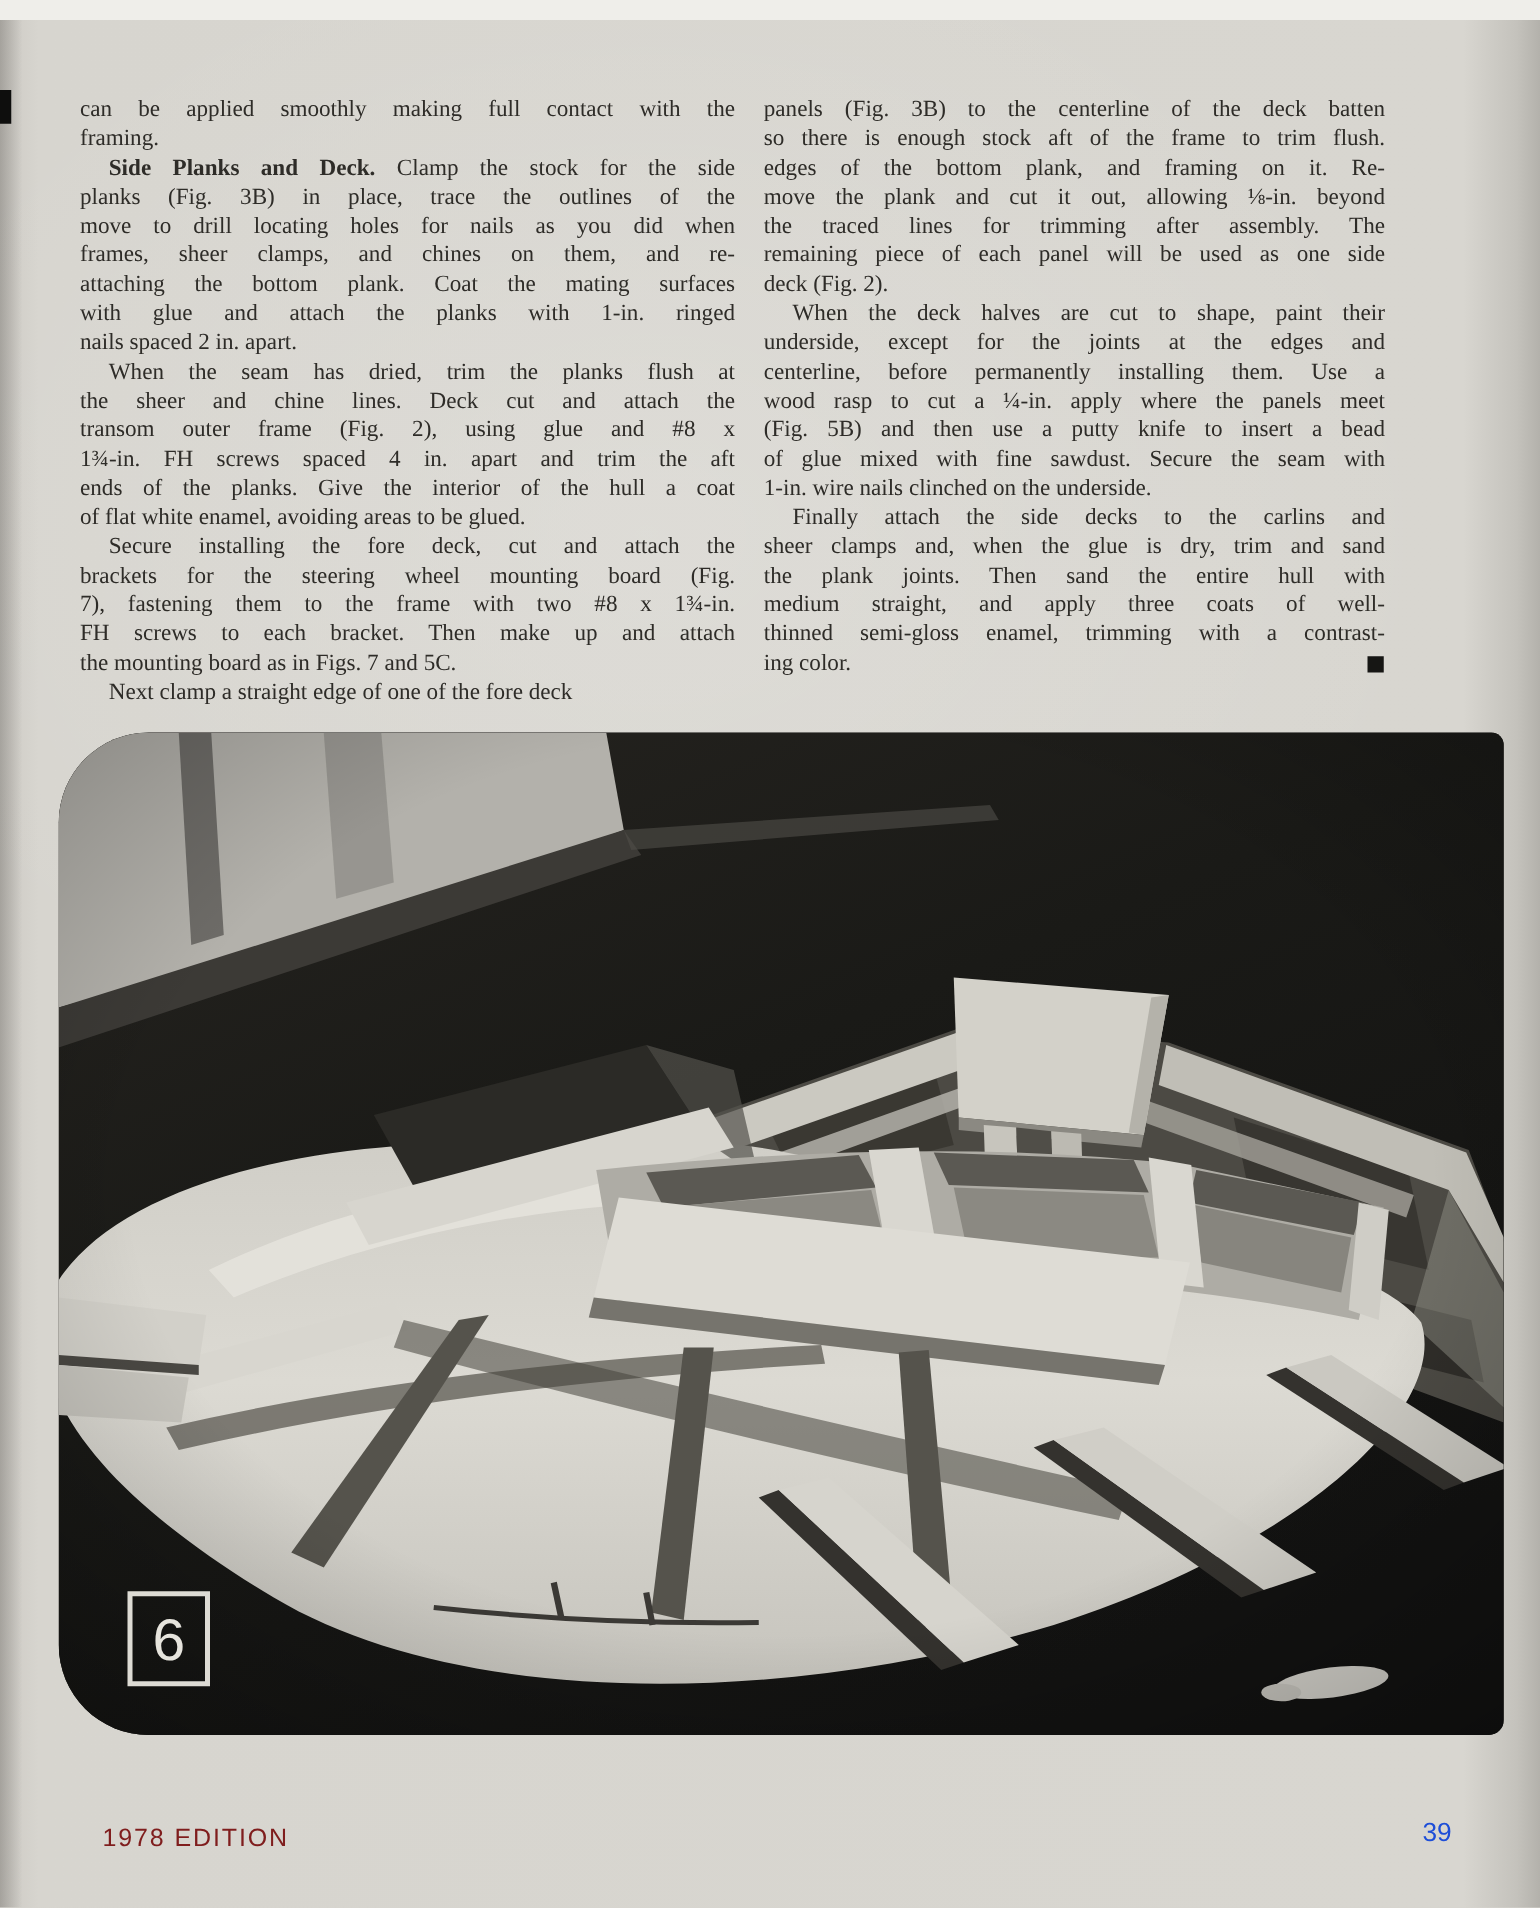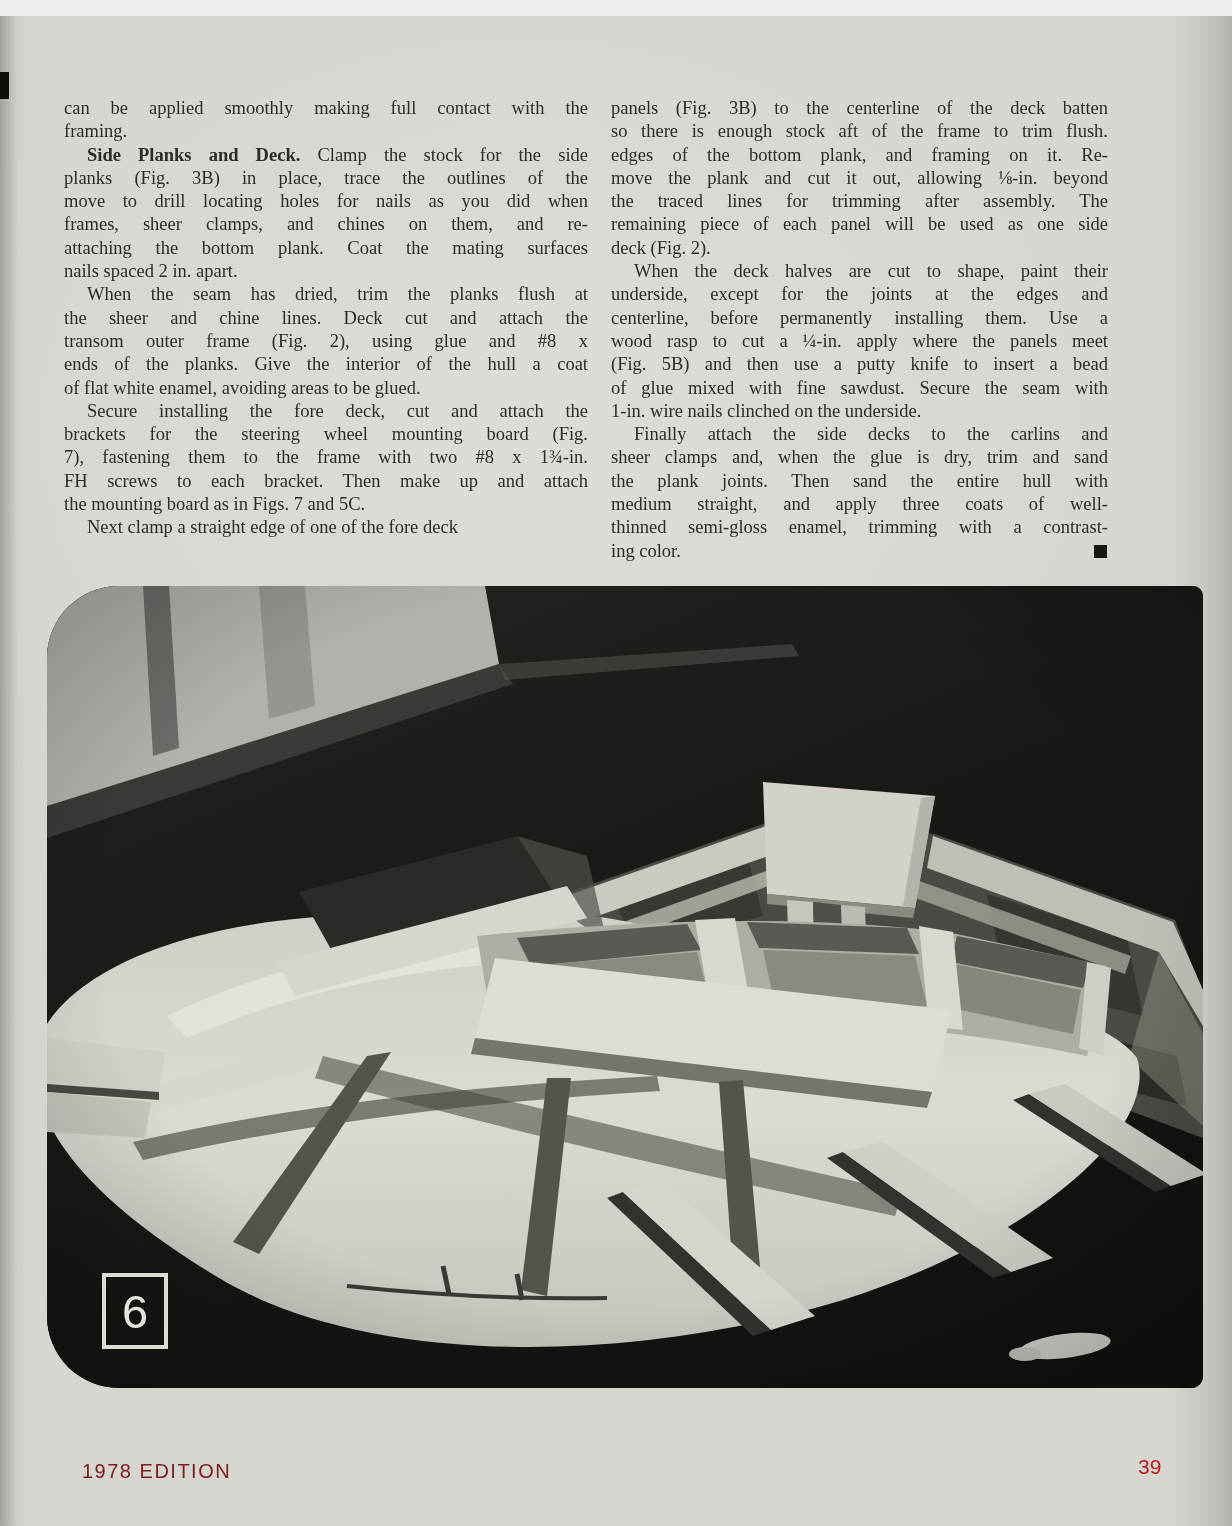--- a/index.html
+++ b/index.html
@@ -10,59 +10,61 @@
       linear-gradient(90deg,#ccc9c3 0,#d7d5cf 2.5%,#d8d6d0 95%,#c4c2bc 98.5%,#b3b1ab 100%),
       #d6d4ce;
     font-family:"Liberation Serif", serif;
     color:#2e2c28;
   }
   .scan-top{position:absolute;left:0;top:0;width:1232px;height:16px;background:#efeeea;}
   .gutter-shade{position:absolute;left:0;top:16px;width:18px;height:1510px;
     background:linear-gradient(90deg, rgba(75,73,69,0.30), rgba(0,0,0,0));}
   .ink-mark{position:absolute;left:0;top:72px;width:9px;height:27px;background:#0e0e0d;}
 
-  .col{position:absolute;top:77px;font-size:18.5px;line-height:23.3px;text-align:justify;margin-top:20px;}
+  .col{position:absolute;top:77px;font-size:18.5px;line-height:23.3px;text-align:justify;}
   #col-left{left:64px;width:524px;}
   #col-right{left:611px;width:497px;}
   .line{height:23.3px;overflow:hidden;position:relative;text-align-last:justify;}
   .line.last{text-align-last:left;}
   .line.indent{text-indent:23px;}
   .endmark{position:absolute;right:1px;top:5px;width:13px;height:13px;background:#161614;}
 
   .photo{position:absolute;left:47px;top:586px;width:1156px;height:802px;
     border-radius:72px 10px 12px 72px;overflow:hidden;background:#181816;}
   .photo svg{display:block;}
   .figbox{position:absolute;left:55px;top:687px;width:58px;height:68px;
     border:4px solid #dddbd4;display:flex;align-items:center;justify-content:center;
     font-family:"Liberation Sans", sans-serif;font-size:47px;color:#e6e4dd;}
 
   .footer-left{position:absolute;left:82px;top:1460px;
     font-family:"Liberation Sans", sans-serif;font-size:20px;letter-spacing:1.5px;color:#7f1d1d;}
   .footer-right{position:absolute;left:1138px;top:1455px;
-    font-family:"Liberation Sans", sans-serif;font-size:21px;color:#b91c1c;}
+    font-family:"Liberation Sans", sans-serif;font-size:21px;color:#1d4ed8;}
 </style>
 </head>
 <body>
 
 <div class="scan-top"></div>
 <div class="gutter-shade"></div>
 <div class="ink-mark"></div>
 
 <div class="col" id="col-left">
     <div class="line">can be applied smoothly making full contact with the</div>
     <div class="line last">framing.</div>
     <div class="line indent"><b>Side Planks and Deck. </b>Clamp the stock for the side</div>
     <div class="line">planks (Fig. 3B) in place, trace the outlines of the</div>
     <div class="line">move to drill locating holes for nails as you did when</div>
     <div class="line">frames, sheer clamps, and chines on them, and re-</div>
     <div class="line">attaching the bottom plank. Coat the mating surfaces</div>
+    <div class="line">with glue and attach the planks with 1-in. ringed</div>
     <div class="line last">nails spaced 2 in. apart.</div>
     <div class="line indent">When the seam has dried, trim the planks flush at</div>
     <div class="line">the sheer and chine lines. Deck cut and attach the</div>
     <div class="line">transom outer frame (Fig. 2), using glue and #8 x</div>
+    <div class="line">1¾-in. FH screws spaced 4 in. apart and trim the aft</div>
     <div class="line">ends of the planks. Give the interior of the hull a coat</div>
     <div class="line last">of flat white enamel, avoiding areas to be glued.</div>
     <div class="line indent">Secure installing the fore deck, cut and attach the</div>
     <div class="line">brackets for the steering wheel mounting board (Fig.</div>
     <div class="line">7), fastening them to the frame with two #8 x 1¾-in.</div>
     <div class="line">FH screws to each bracket. Then make up and attach</div>
     <div class="line last">the mounting board as in Figs. 7 and 5C.</div>
     <div class="line last indent">Next clamp a straight edge of one of the fore deck</div>
   </div>
 <div class="col" id="col-right">

